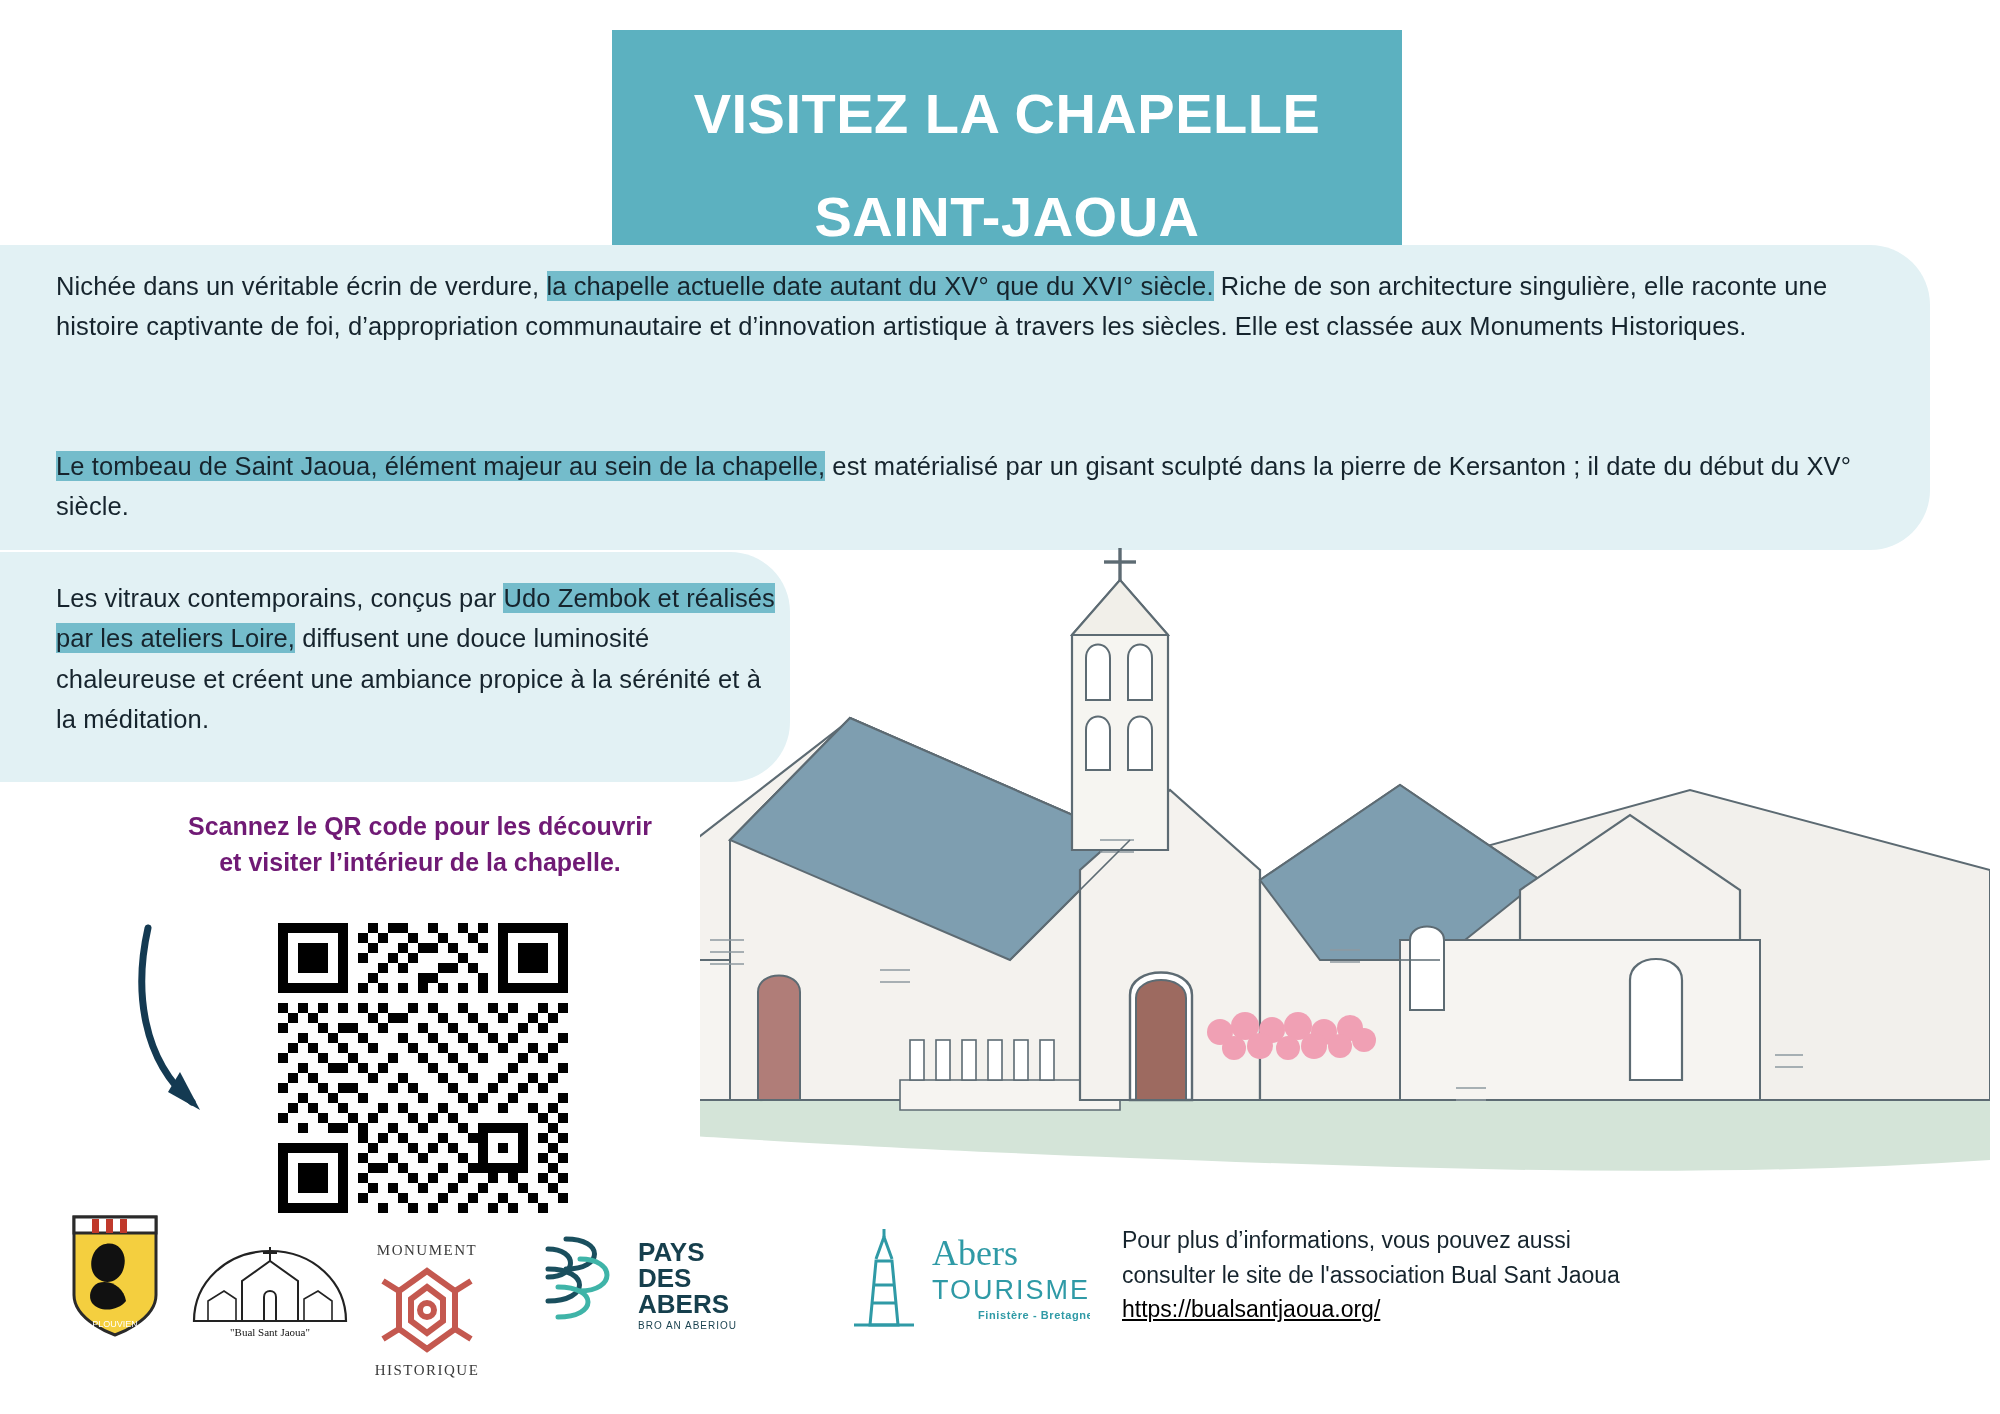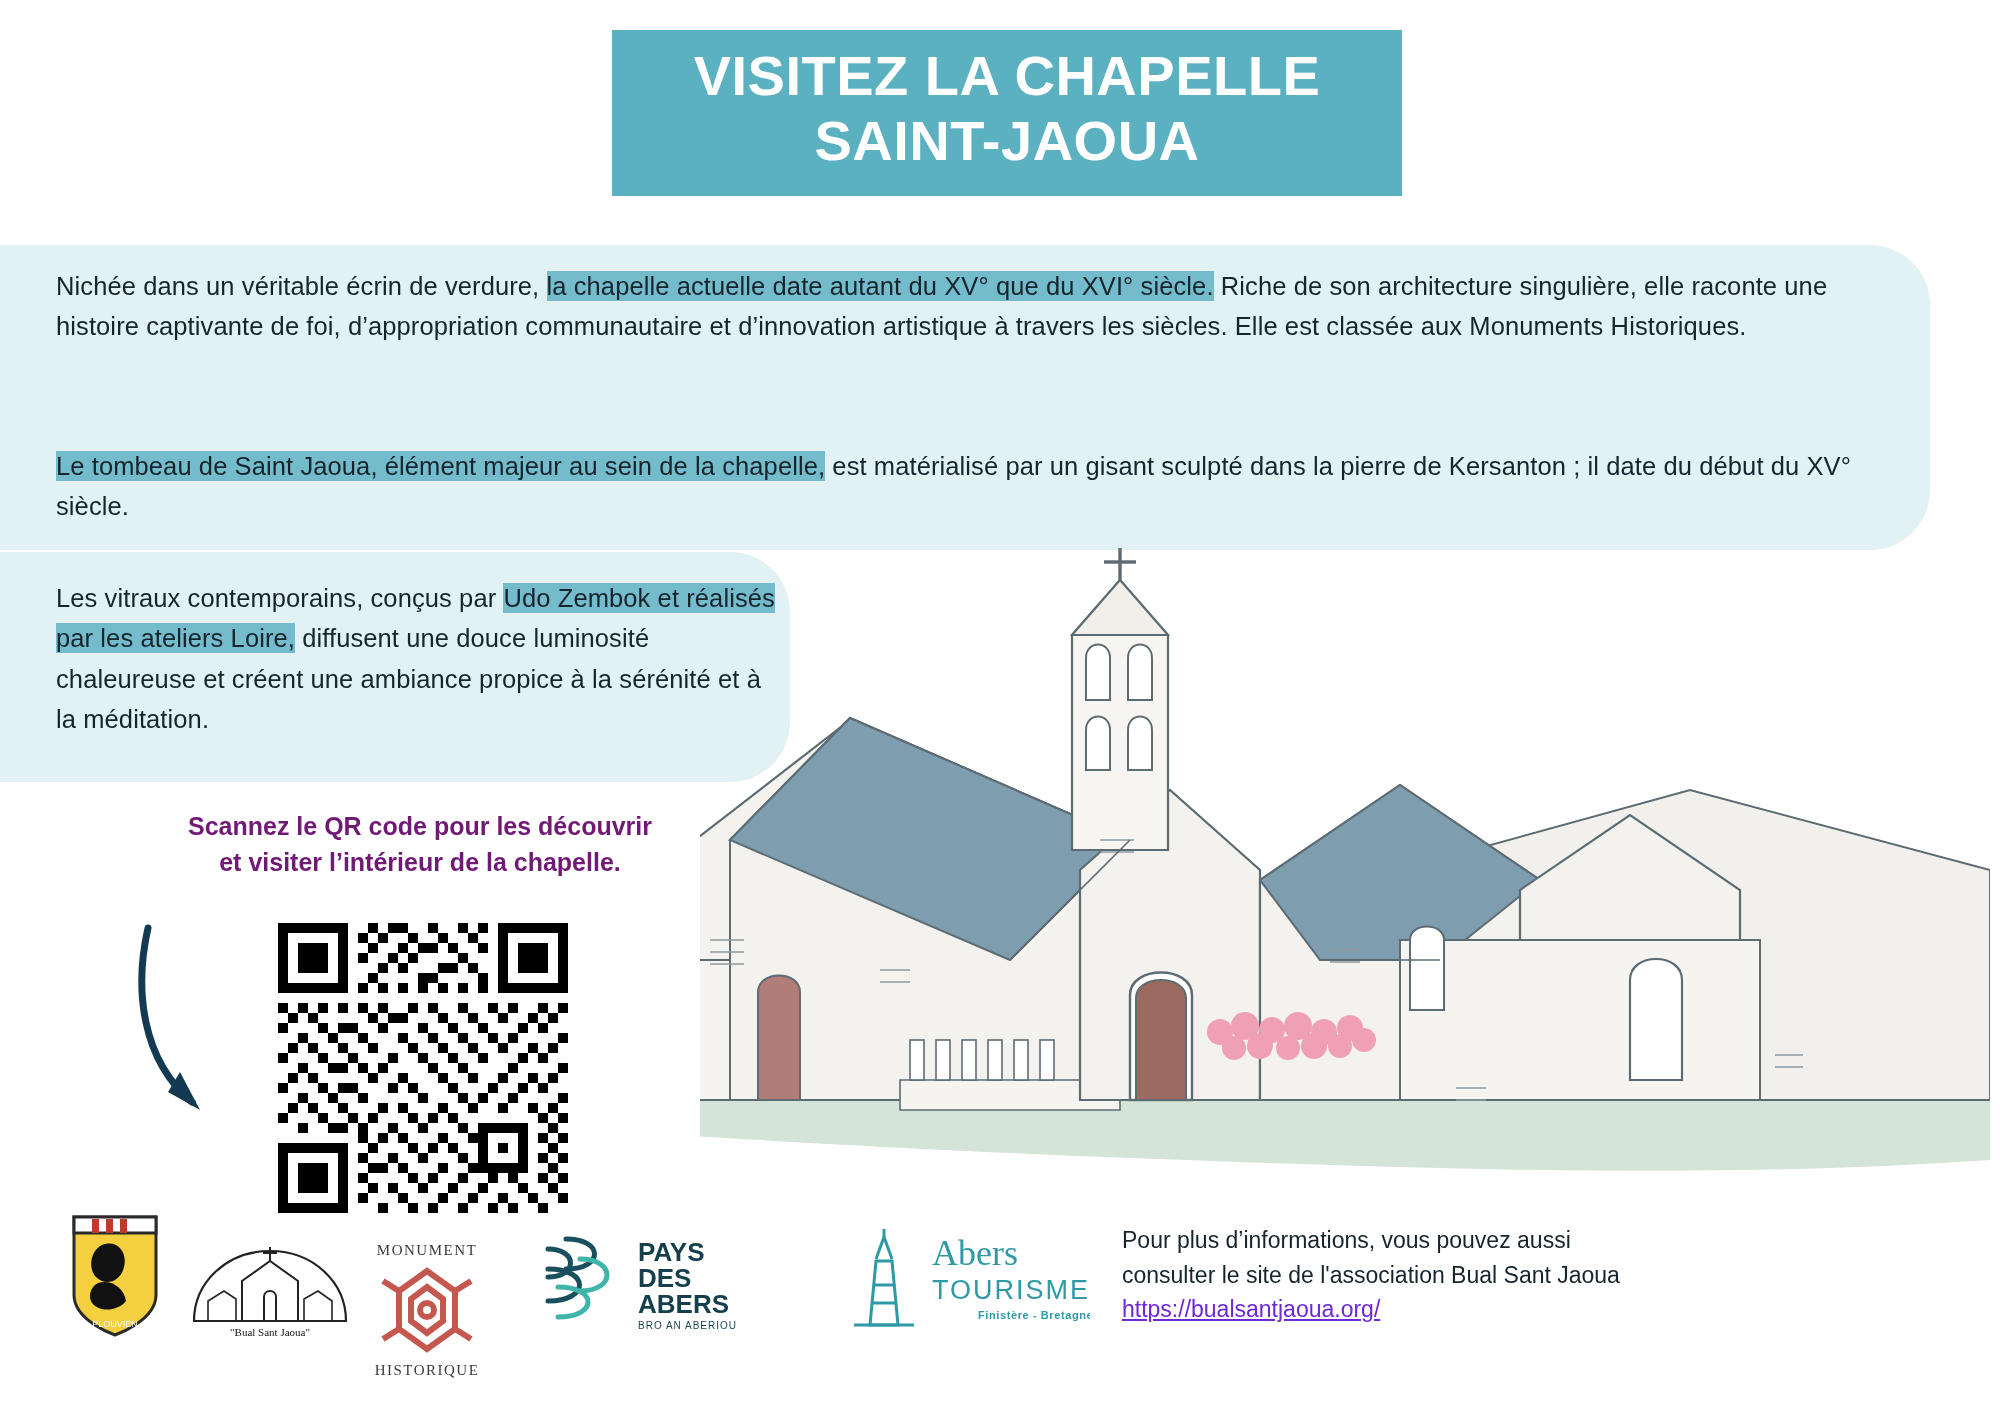--- a/index.html
+++ b/index.html
@@ -27,20 +27,21 @@
     text-align: center;
     box-sizing: border-box;
   }
   .title-banner .line {
     display: block;
     color: #ffffff;
     font-weight: bold;
     font-size: 56px;
     line-height: 1.16;
     letter-spacing: 0.5px;
+    margin-top: 38px;
   }
 
   
   .blob {
     position: absolute;
     background: #e2f1f4;
     box-sizing: border-box;
   }
   .blob-1 {
     left: 0;
@@ -138,21 +139,21 @@
   .footer-info {
     position: absolute;
     left: 1122px;
     top: 1223px;
     width: 640px;
     font-size: 23px;
     line-height: 1.5;
     color: #16242d;
   }
   .footer-info a {
-    color: #6d28d9;
+    color: #000000;
     text-decoration: underline;
   }
 </style>
 </head>
 <body>
 
 <div class="title-banner">
   <span class="line">VISITEZ LA CHAPELLE</span>
   <span class="line">SAINT-JAOUA</span>
 </div>

